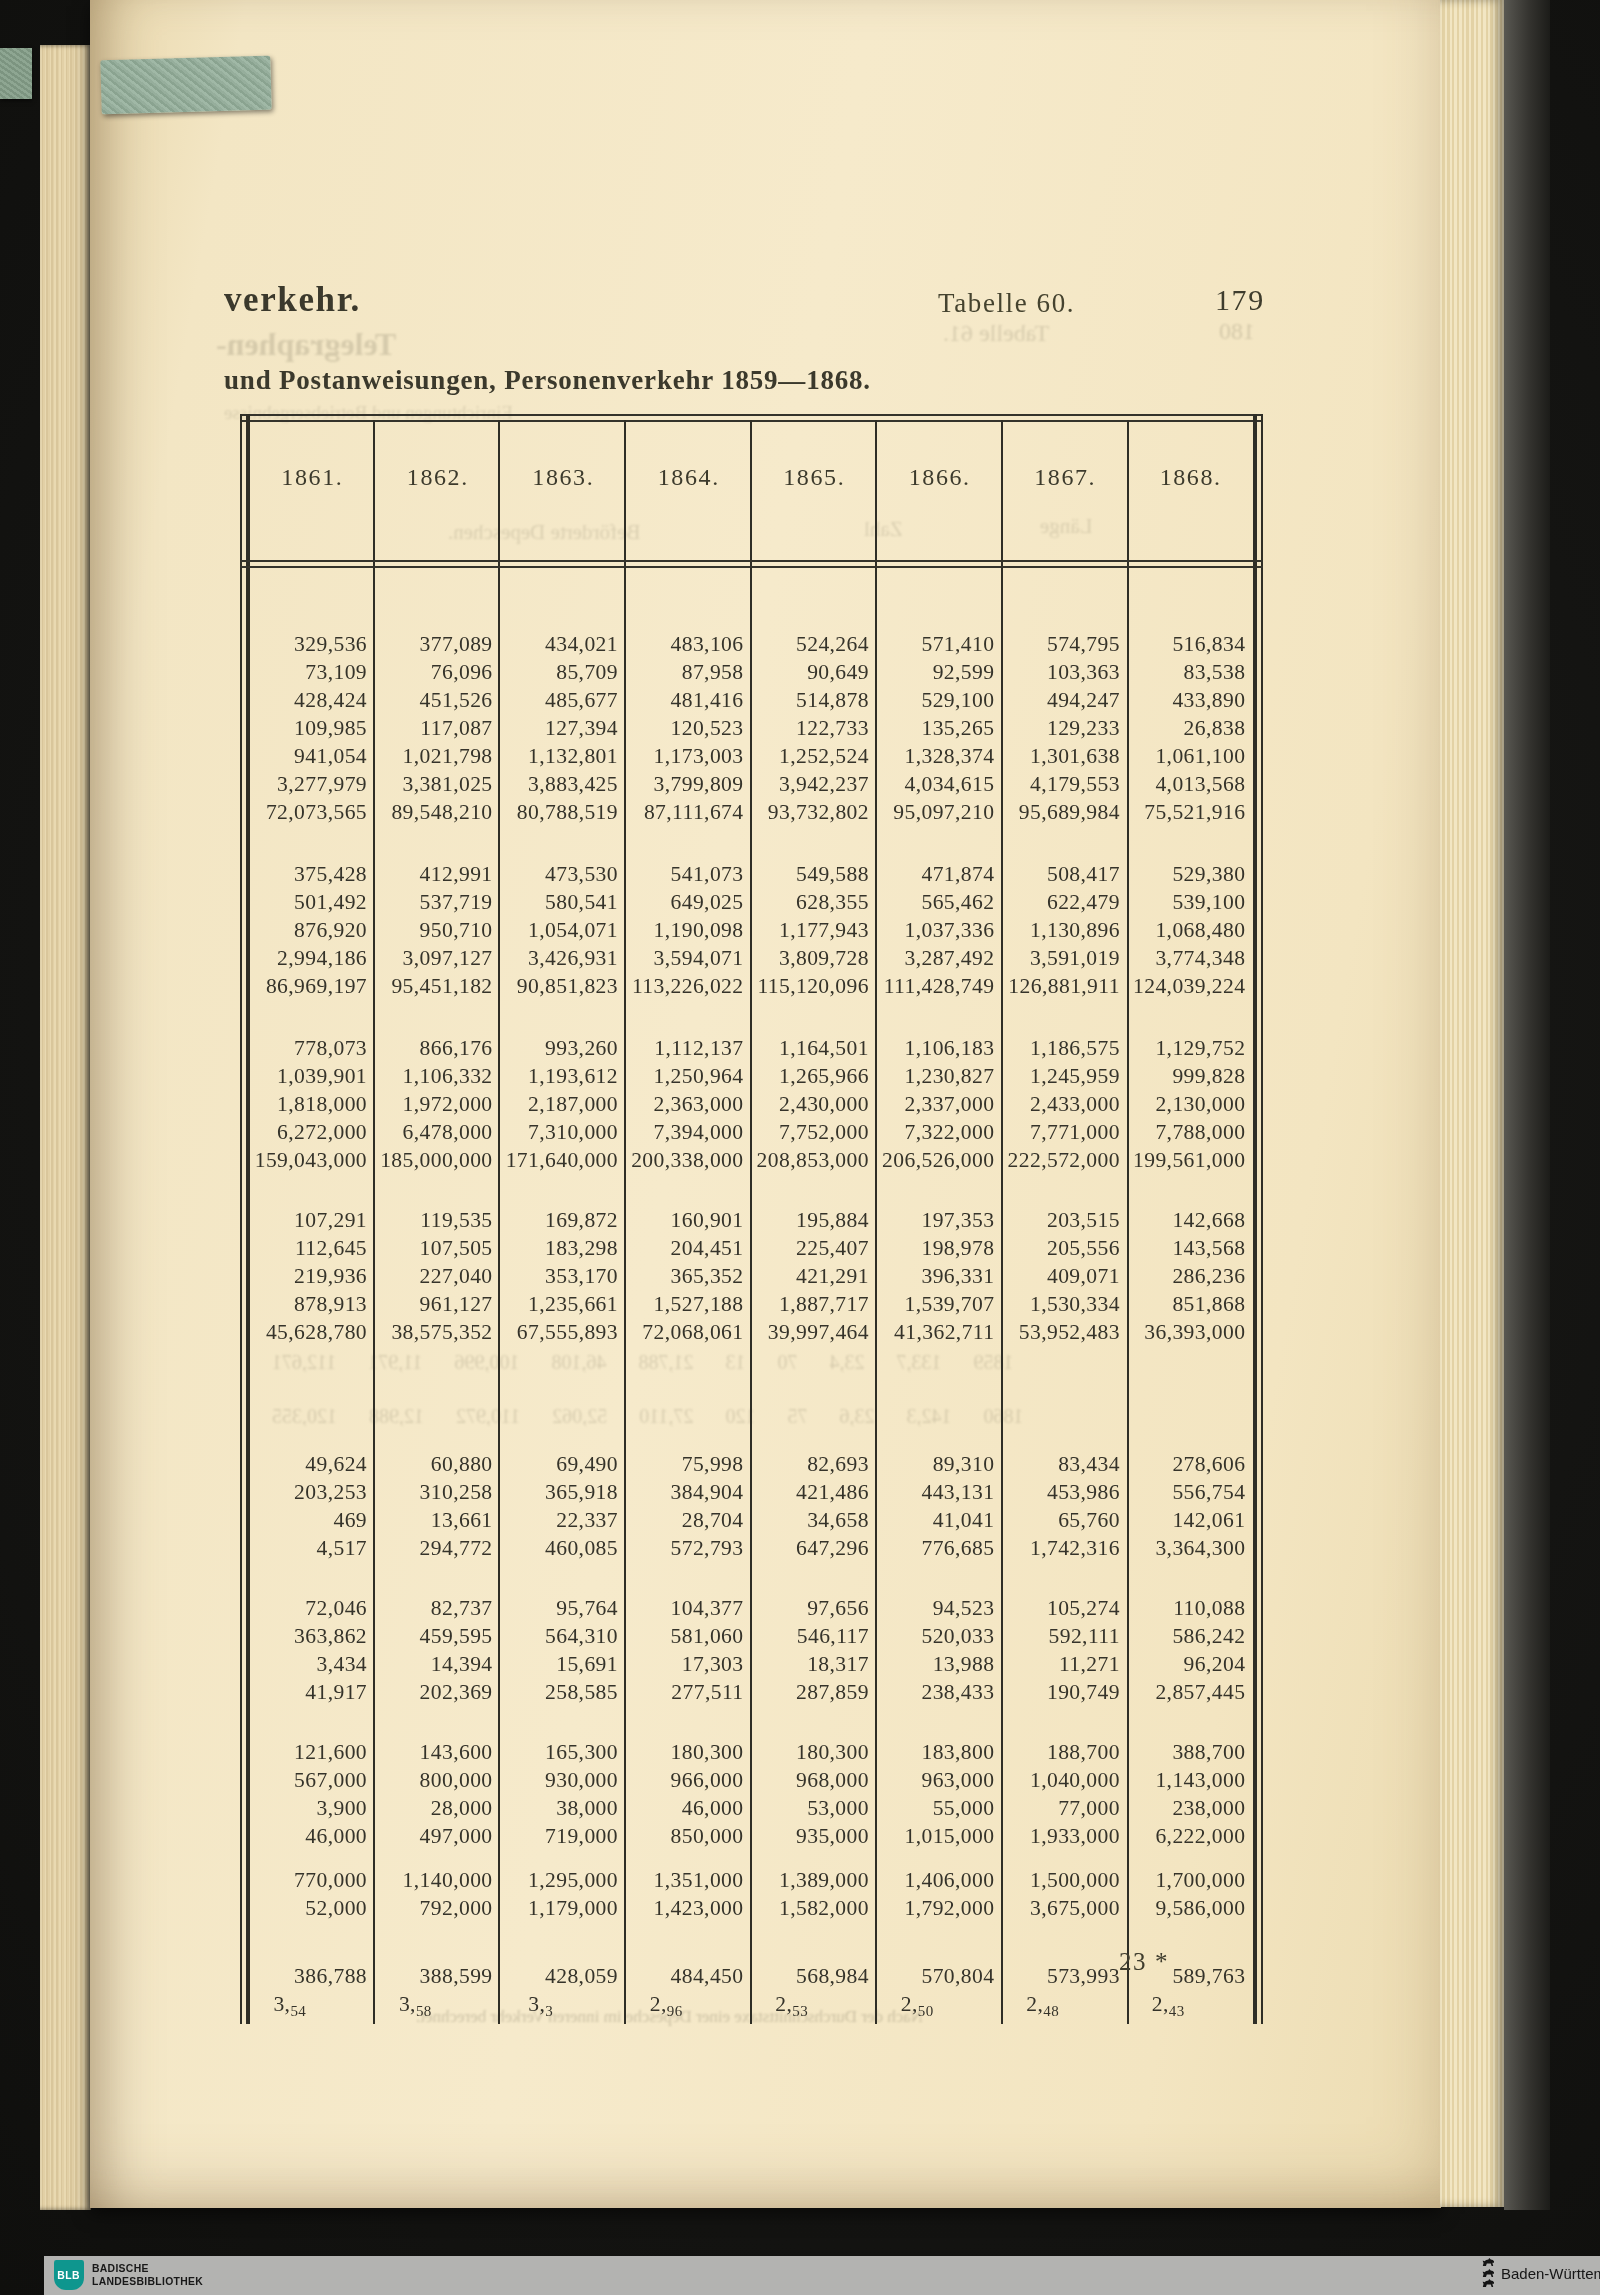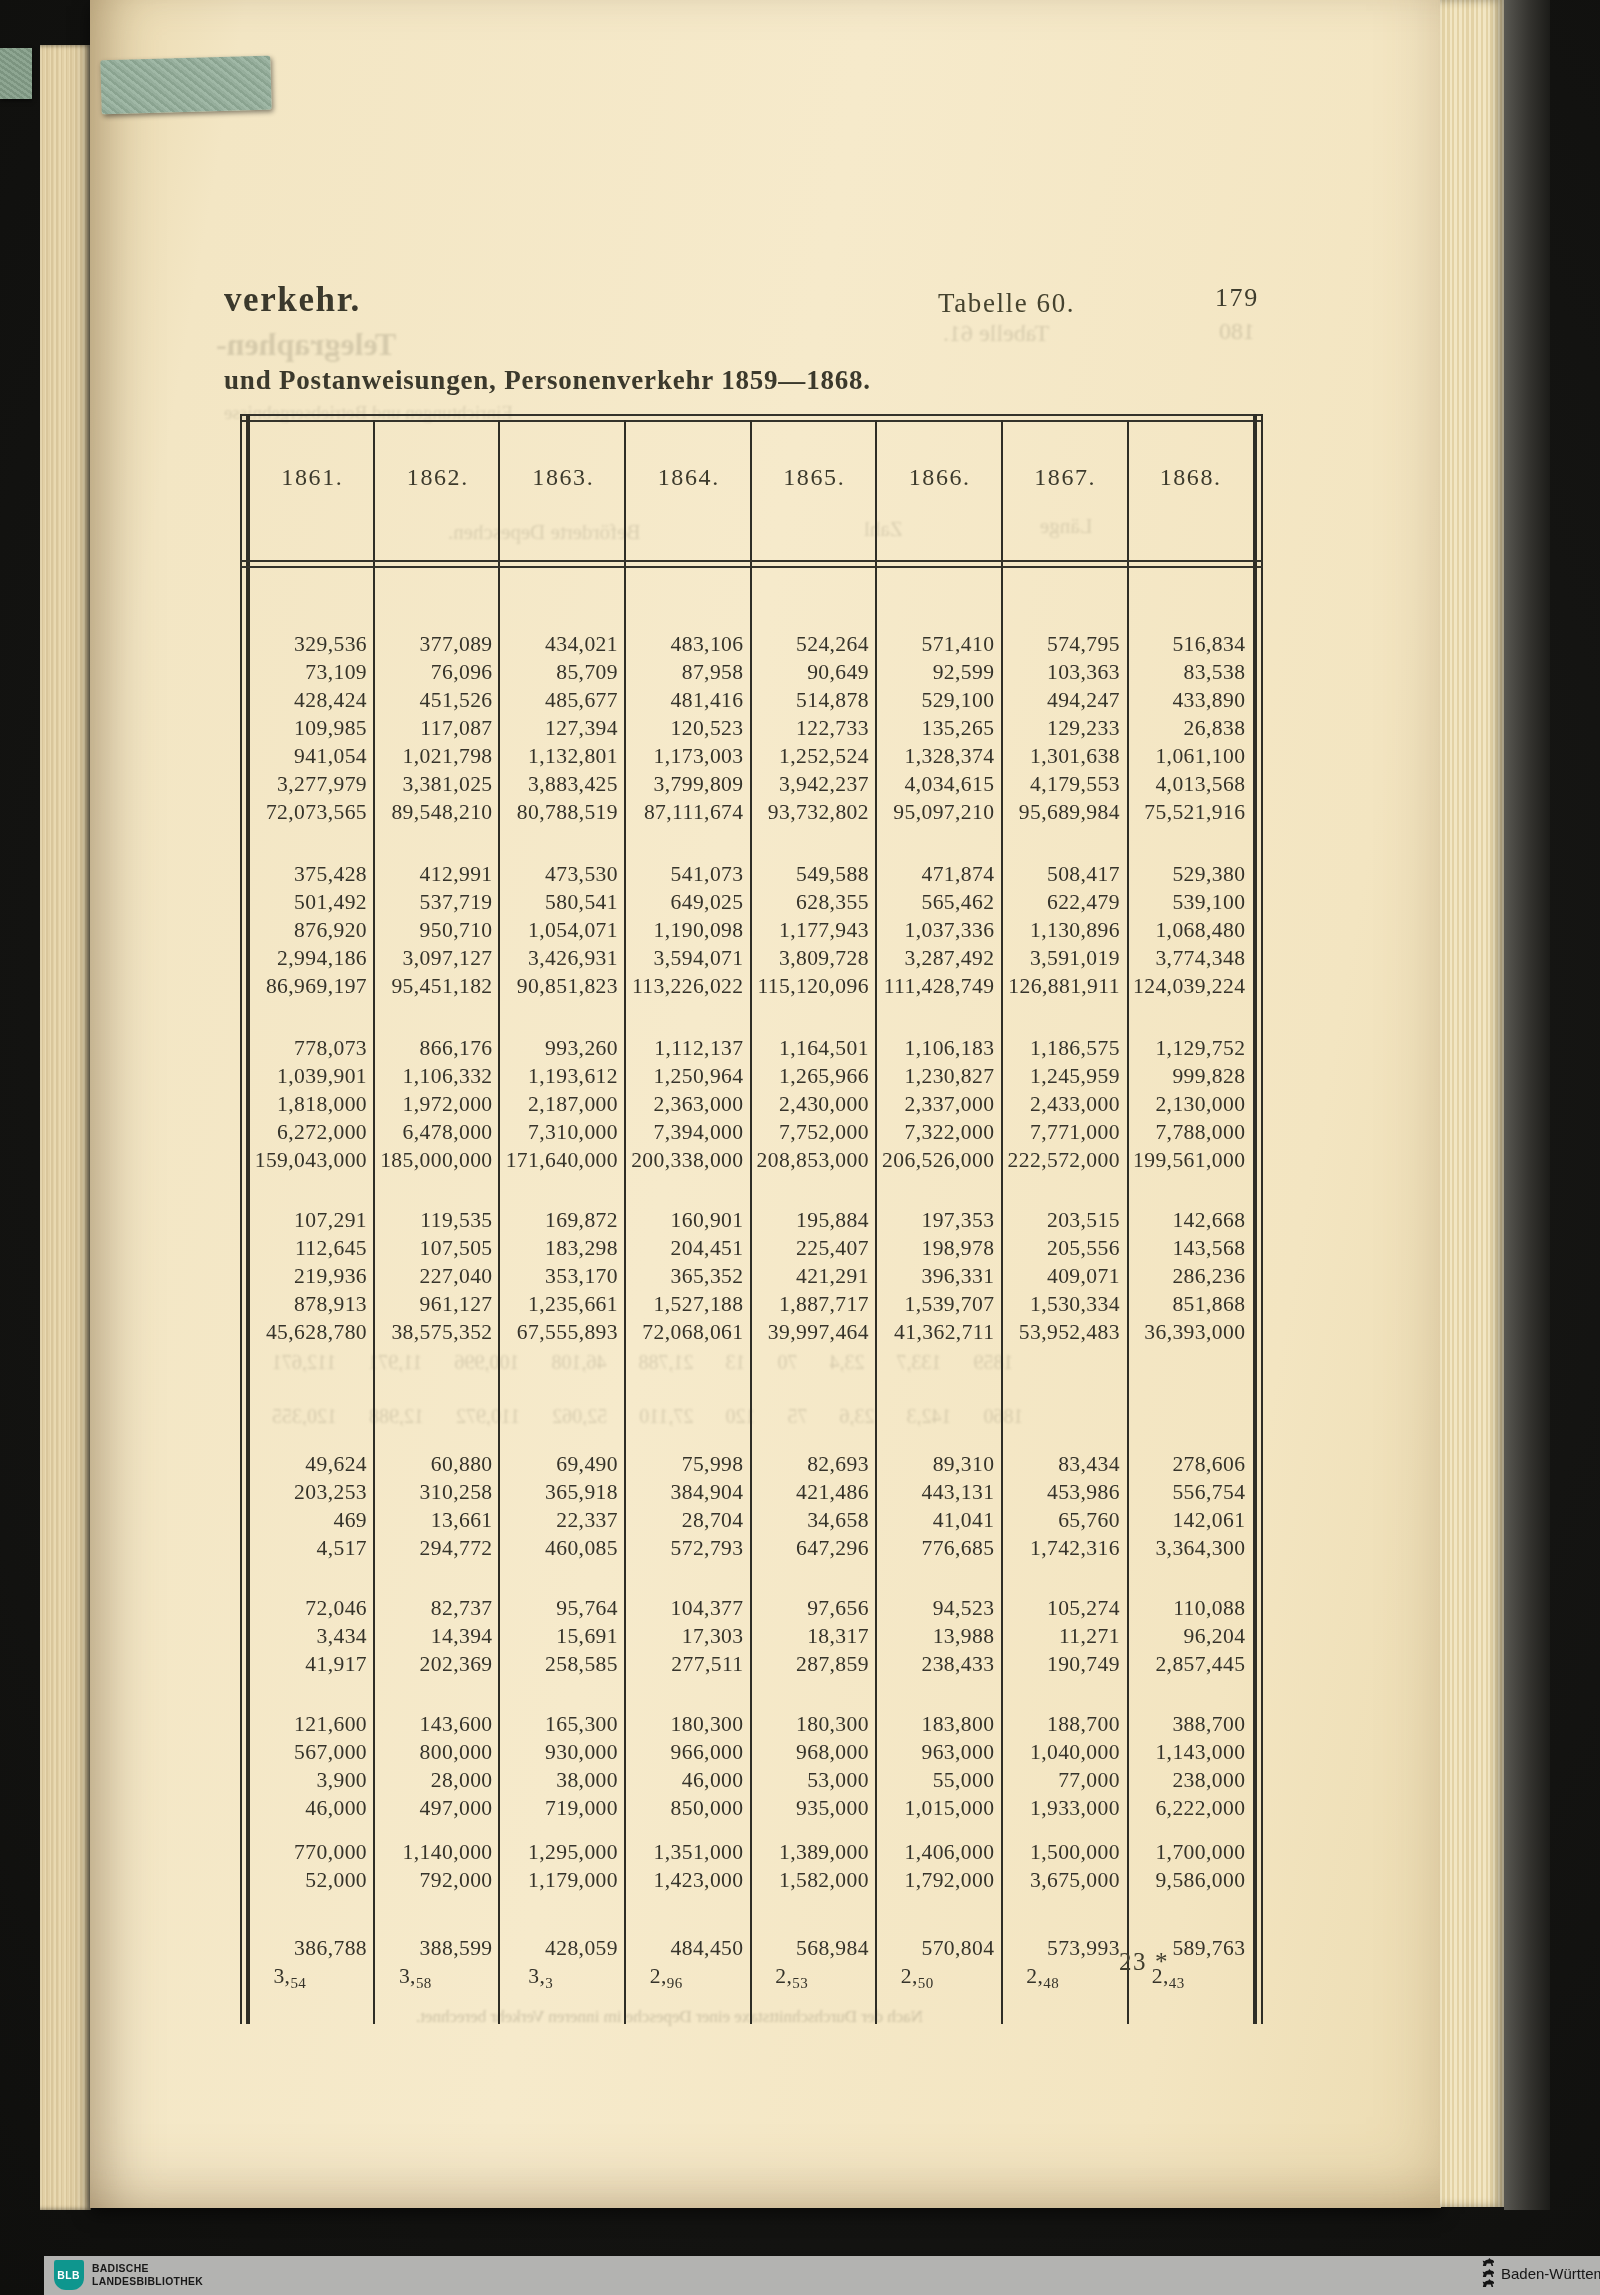--- a/index.html
+++ b/index.html
@@ -25,21 +25,21 @@
   .edge-right{position:absolute;left:1440px;top:0;width:64px;height:2207px;
      background:repeating-linear-gradient(90deg,#f2e6c3 0 2.4px,#e3d2a5 2.4px 4.8px);
      box-shadow:inset -6.4px 0 9.6px rgba(0,0,0,.35);}
   .cover-right{position:absolute;left:1504px;top:0;width:46px;height:2210px;
      background:linear-gradient(90deg,#595852 0%,#34332f 55%,#1c1c19 100%);}
 
   
   .print{position:absolute;color:#3b392c;}
   .title{left:224px;top:280px;font-size:35px;font-weight:bold;letter-spacing:1.6px;}
   .table-label{left:938px;top:288px;font-size:27px;letter-spacing:1.6px;color:#45432f;}
-  .page-num{left:1215px;top:283px;font-size:26px;letter-spacing:1.6px;color:#3e3c2d;}
+  .page-num{left:1215px;top:283px;font-size:30px;letter-spacing:1.6px;color:#3e3c2d;}
   .subtitle{left:224px;top:365px;font-size:27px;font-weight:bold;letter-spacing:0.8px;}
   .sig-mark{left:1119px;top:1948px;font-size:25px;color:#3e3c2d;letter-spacing:1.6px;}
 
   
   .ghost{position:absolute;color:#6e6750;filter:blur(1.1px);transform:scaleX(-1);
          font-family:"Liberation Serif",serif;white-space:nowrap;}
 
   
   .xtable{position:absolute;left:240px;top:414px;width:1023px;height:1610px;}
   .hl{position:absolute;left:0;right:0;background:#34332b;}
@@ -410,20 +410,30 @@
         <div class="t-group g6">
           <div class="t-row">
             <div class="t-cell">72,046</div>
             <div class="t-cell">82,737</div>
             <div class="t-cell">95,764</div>
             <div class="t-cell">104,377</div>
             <div class="t-cell">97,656</div>
             <div class="t-cell">94,523</div>
             <div class="t-cell">105,274</div>
             <div class="t-cell">110,088</div>
+          </div>
+          <div class="t-row">
+            <div class="t-cell">363,862</div>
+            <div class="t-cell">459,595</div>
+            <div class="t-cell">564,310</div>
+            <div class="t-cell">581,060</div>
+            <div class="t-cell">546,117</div>
+            <div class="t-cell">520,033</div>
+            <div class="t-cell">592,111</div>
+            <div class="t-cell">586,242</div>
           </div>
           <div class="t-row">
             <div class="t-cell">3,434</div>
             <div class="t-cell">14,394</div>
             <div class="t-cell">15,691</div>
             <div class="t-cell">17,303</div>
             <div class="t-cell">18,317</div>
             <div class="t-cell">13,988</div>
             <div class="t-cell">11,271</div>
             <div class="t-cell">96,204</div>

